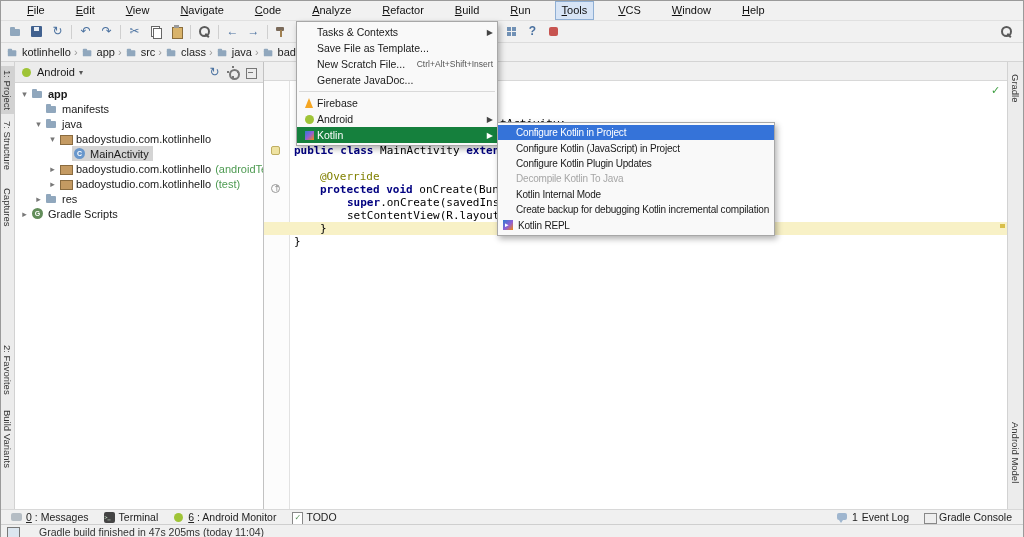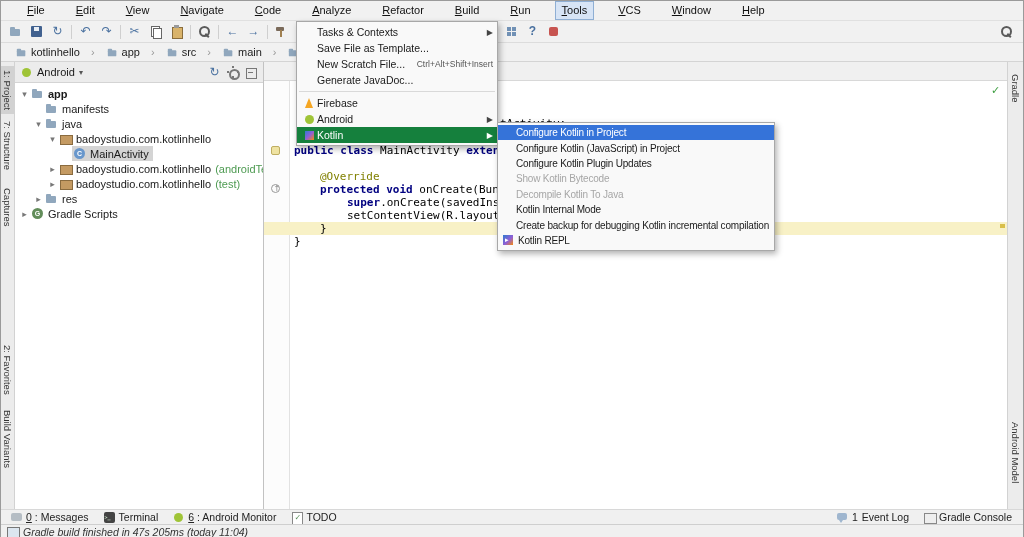--- a/index.html
+++ b/index.html
@@ -14,21 +14,21 @@
 
 
 #toolbar{position:absolute;left:0;top:20px;width:100%;height:22px;background:#f1f1f1;border-bottom:1px solid #dcdcdc;}
 #toolbar-left{position:absolute;left:4px;top:0;height:21px;display:flex;align-items:center;}
 #toolbar-mid{position:absolute;left:500px;top:0;height:21px;display:flex;align-items:center;}
 #toolbar-right{position:absolute;right:6px;top:0;height:21px;display:flex;align-items:center;}
 .tb-btn{width:21px;height:20px;display:flex;align-items:center;justify-content:center;}
 .tb-sep{width:1px;height:14px;background:#cfcfcf;margin:0 3px;}
 
 
-#navbar{position:absolute;left:0;top:42px;width:100%;height:19px;background:#f1f1f1;border-bottom:1px solid #d4d4d4;display:flex;align-items:center;padding-left:14px;gap:8px;}
+#navbar{position:absolute;left:0;top:42px;width:100%;height:19px;background:#f1f1f1;border-bottom:1px solid #d4d4d4;display:flex;align-items:center;padding-left:5px;}
 .bc-item{display:flex;align-items:center;gap:3px;font-size:11px;color:#222;white-space:nowrap;}
 .bc-item .icn{transform:scale(.85);}
 .bc-sep{color:#999;margin:0 3px;font-size:11px;}
 
 
 #workspace{position:absolute;left:0;top:61px;width:100%;height:447px;}
 #left-strip{position:absolute;left:0;top:0;width:14px;height:100%;background:#ececec;border-right:1px solid #d2d2d2;display:flex;flex-direction:column;align-items:center;overflow:hidden;}
 #right-strip{position:absolute;right:0;top:0;width:16px;height:100%;background:#ececec;border-left:1px solid #d2d2d2;display:flex;flex-direction:column;align-items:center;overflow:hidden;}
 .strip-btn{writing-mode:vertical-rl;font-size:9.5px;color:#333;padding:4px 1px;white-space:nowrap;}
 .strip-btn.active{background:#d2d2d2;}
@@ -73,21 +73,21 @@
 
 #toolbtn-bar{position:absolute;left:0;top:508px;width:100%;height:15px;background:#f0f0f0;border-top:1px solid #d8d8d8;display:flex;align-items:center;font-size:10.5px;}
 #toolbtn-left{display:flex;align-items:center;margin-left:2px;height:100%;}
 #toolbtn-right{margin-left:auto;display:flex;align-items:center;margin-right:4px;height:100%;}
 .twb{display:flex;align-items:center;gap:3px;padding:0 7px;height:100%;color:#222;white-space:nowrap;}
 .twb .mn{text-decoration:underline;}
 .twb .badge{margin-right:1px;}
 
 
 #statusbar{position:absolute;left:0;top:523px;width:100%;height:14px;background:#f0f0f0;border-top:1px solid #cfcfcf;display:flex;align-items:center;font-size:10.5px;color:#333;padding:0 5px;}
-#sb-message{margin-left:4px;white-space:nowrap;font-style:italic;}
+#sb-message{margin-left:20px;white-space:nowrap;}
 #sb-right{margin-left:auto;display:flex;align-items:center;gap:12px;}
 #sb-context{color:#8c8c8c;}
 #sb-grip{position:relative;width:10px;height:10px;}
 #sb-grip::before{content:'';position:absolute;right:1px;bottom:1px;width:2px;height:2px;background:#9a9a9a;box-shadow:-4px 0 0 #9a9a9a,0 -4px 0 #9a9a9a;}
 
 
 .menu{position:absolute;background:#f9f9f9;border:1px solid #a8a8a8;box-shadow:2px 3px 6px rgba(0,0,0,.3);padding:2px 0;}
 #tools-menu{left:295px;top:20px;width:202px;z-index:100;}
 #kotlin-submenu{left:496px;top:121px;width:278px;z-index:101;}
 .m-item{height:16px;display:flex;align-items:center;padding:0 4px;font-size:10.5px;color:#1a1a1a;white-space:nowrap;}
@@ -240,21 +240,21 @@
         <span>app</span>
       </span>
       <span class="bc-sep">›</span>
       <span class="bc-item">
         <span class="icn g-folder"></span>
         <span>src</span>
       </span>
       <span class="bc-sep">›</span>
       <span class="bc-item">
         <span class="icn g-folder"></span>
-        <span>main</span>
+        <span>class</span>
       </span>
       <span class="bc-sep">›</span>
       <span class="bc-item">
         <span class="icn g-folder"></span>
         <span>java</span>
       </span>
       <span class="bc-sep">›</span>
       <span class="bc-item">
         <span class="icn g-folder"></span>
         <span>badoystu</span>
@@ -482,23 +482,20 @@
       <div class="m-item sel">
         <span class="m-label">Configure Kotlin in Project</span>
       </div>
       <div class="m-item">
         <span class="m-label">Configure Kotlin (JavaScript) in Project</span>
       </div>
       <div class="m-item">
         <span class="m-label">Configure Kotlin Plugin Updates</span>
       </div>
       <div class="m-item disabled">
-        <span class="m-label">Show Kotlin Bytecode</span>
-      </div>
-      <div class="m-item disabled">
         <span class="m-label">Decompile Kotlin To Java</span>
       </div>
       <div class="m-item">
         <span class="m-label">Kotlin Internal Mode</span>
       </div>
       <div class="m-item">
         <span class="m-label">Create backup for debugging Kotlin incremental compilation</span>
       </div>
       <div class="m-item">
         <span class="icn g-repl m-inline"></span>

